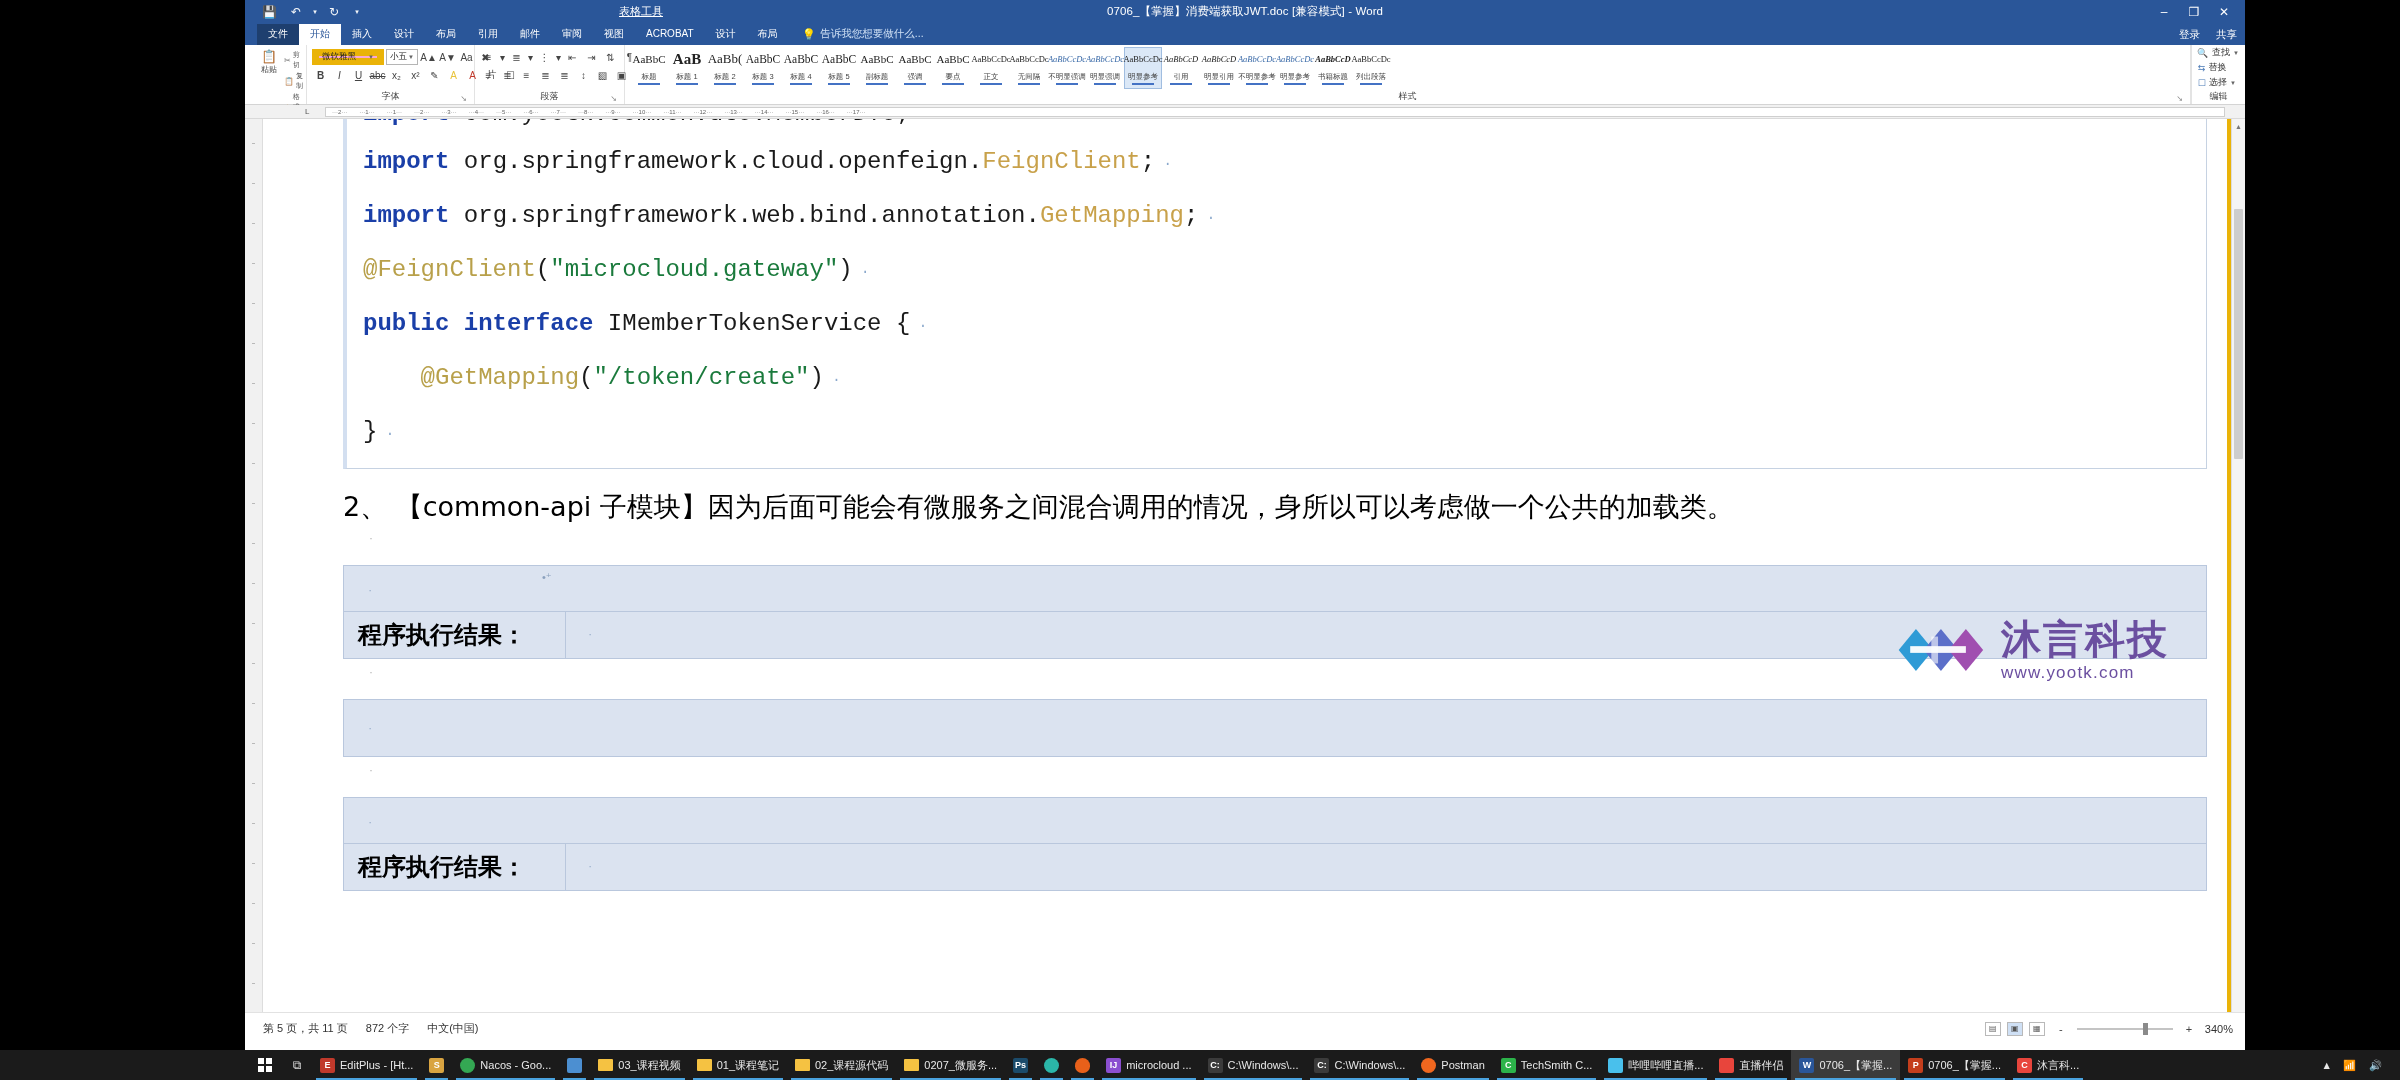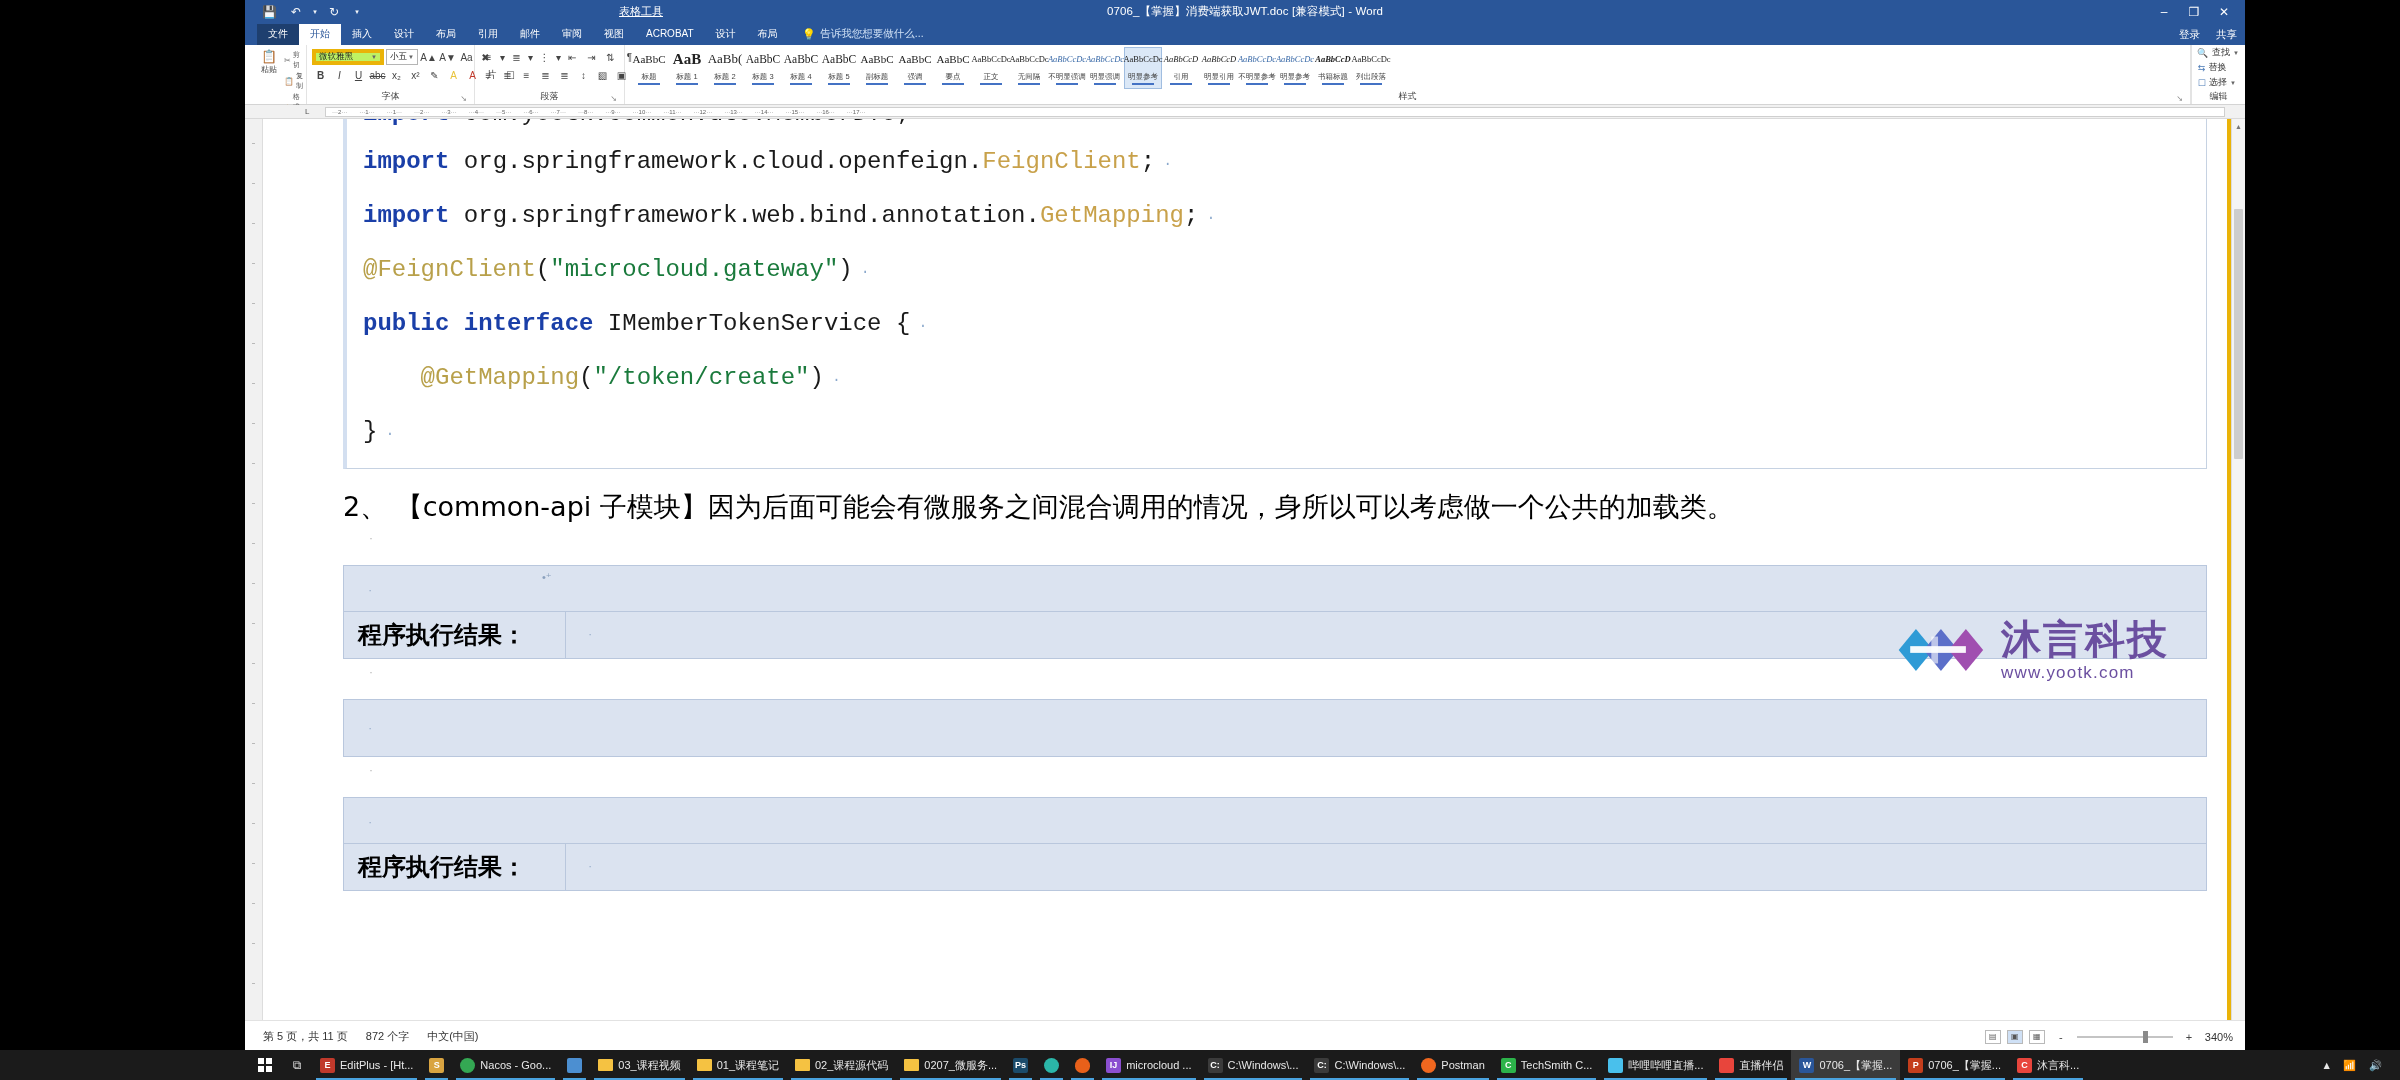--- a/index.html
+++ b/index.html
@@ -96,23 +96,23 @@
   }
   .icoglyph { font-size:13px; line-height:14px; color:#4a4a4a; }
   .icolabel { font-size:8px; color:#444; margin-top:0px; }
 
   .minirow { display:flex; align-items:center; gap:2px; }
   .minibtn {
     width:17px;height:16px;display:flex;align-items:center;justify-content:center;
     font-size:10px;color:#444;border:1px solid transparent;
   }
   .fontname {
-    border:4px solid #eab308; height:16px; font-size:8.5px; color:#222;
+    border:7px solid #eab308; height:16px; font-size:8.5px; color:#222;
     width:72px; padding:0 3px; display:flex; align-items:center; justify-content:space-between;
-    background:#bef264;
+    background:#f9a8d4;
   }
   .fontsize {
     border:1px solid #b5b5b5; height:16px; font-size:8.5px; color:#222;
     width:32px; padding:0 3px; display:flex; align-items:center; justify-content:space-between;
     background:#fff;
     text-align:right;
   }
   .caret { font-size:6px; color:#666; }
 
   
@@ -219,21 +219,21 @@
     position:absolute; right:0; top:119px; bottom:32px; width:14px; background:#f4f4f4;
     border-left:1px solid #dcdcdc;
   }
   .vscroll .thumb { position:absolute; left:2px; right:2px; top:90px; height:250px; background:#cdcdcd; border-radius:1px;}
   .vscroll .arrow { position:absolute; left:0; right:0; height:14px; display:flex; align-items:center; justify-content:center; font-size:7px; color:#777; }
   .vscroll .arrow.up { top:0; }
   .vscroll .arrow.dn { bottom:0; }
 
   
   .statusbar {
-    position:absolute; left:0; right:0; bottom:8px; height:32px; background:#fff;
+    position:absolute; left:0; right:0; bottom:16px; height:32px; background:#fff;
     border-top:1px solid #e2e2e2; display:flex; align-items:center;
     font-size:11px; color:#333; padding:0 8px;
   }
   .status-left { display:flex; gap:18px; align-items:center; padding-left:10px; }
   .status-right { margin-left:auto; display:flex; gap:10px; align-items:center; padding-right:4px; }
   .viewbtns { display:flex; gap:6px; }
   .viewbtn { width:16px;height:14px;border:1px solid #b9b9b9; display:flex; align-items:center; justify-content:center; font-size:8px; color:#555;}
   .viewbtn.on { background:#cfe0f5; }
   .zoomslider { width:96px; height:2px; background:#c4c4c4; position:relative; }
   .zoomslider .knob { position:absolute; left:66px; top:-5px; width:5px; height:12px; background:#8a8a8a; }

